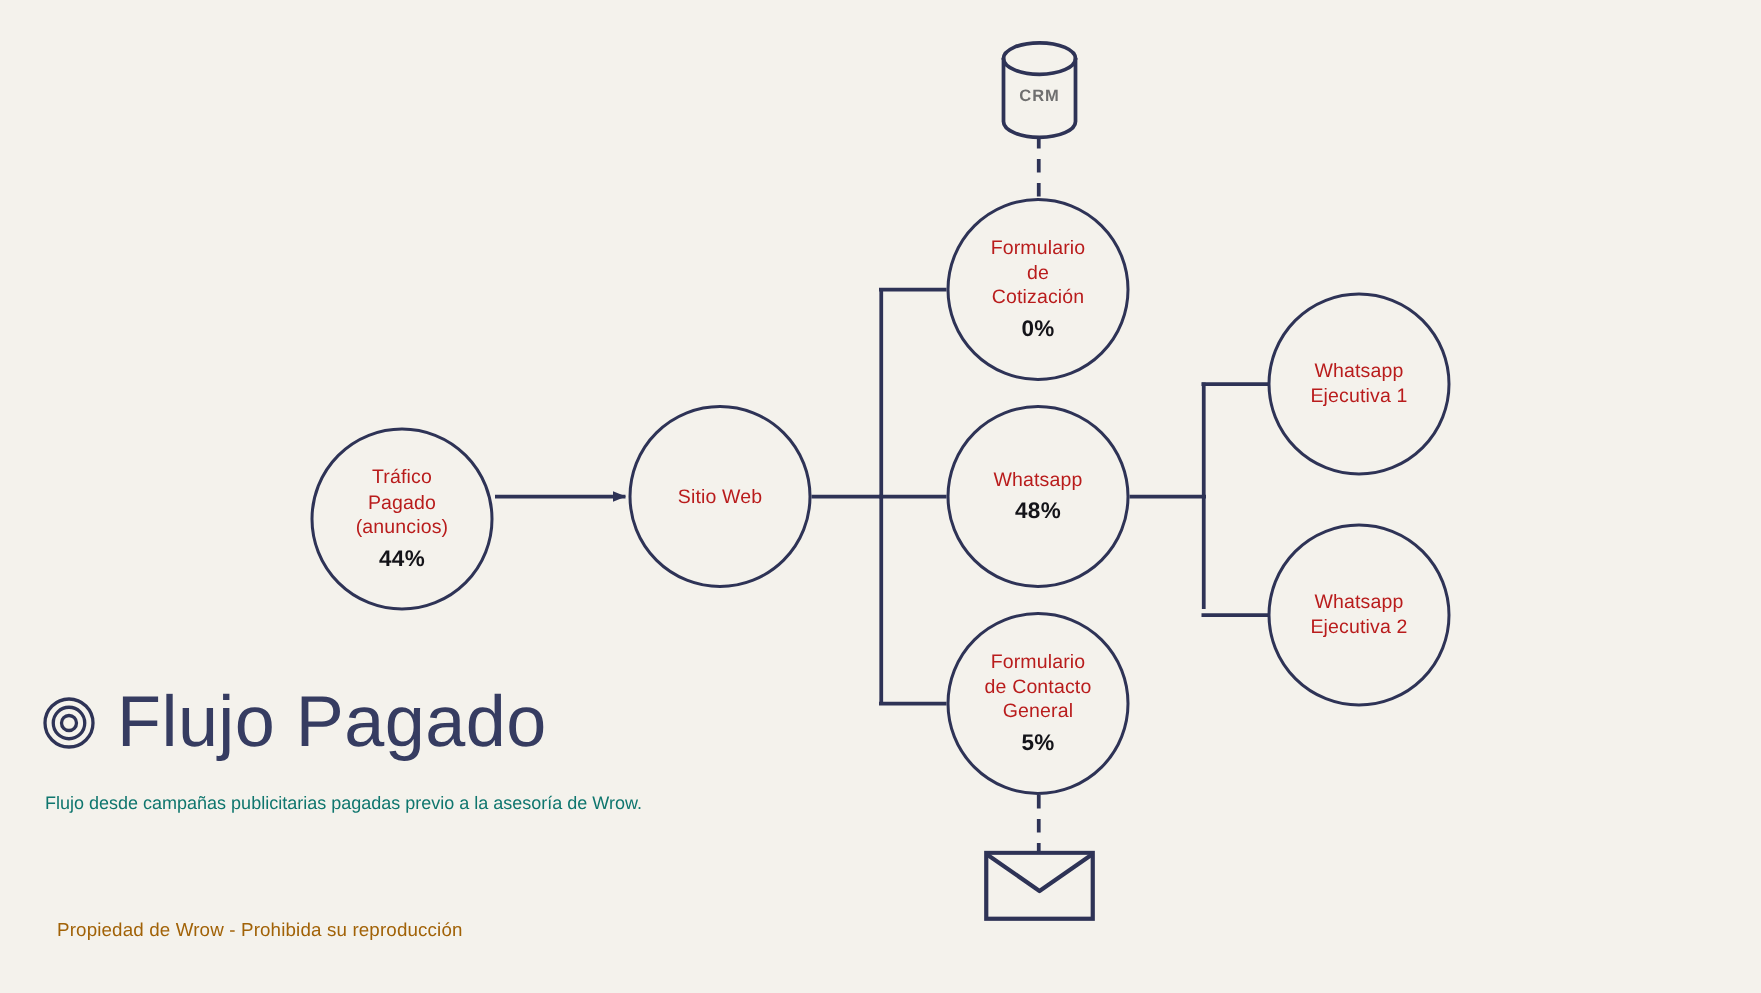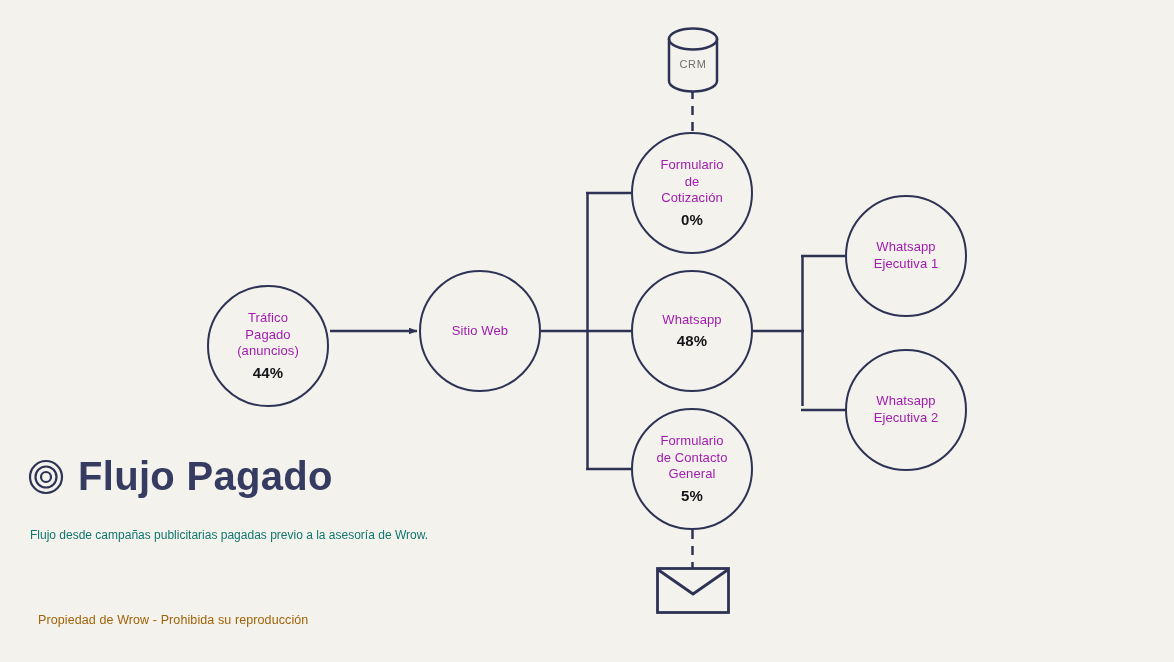--- a/index.html
+++ b/index.html
@@ -41,21 +41,21 @@
     box-sizing: border-box;
     display: flex;
     flex-direction: column;
     align-items: center;
     justify-content: center;
     text-align: center;
     line-height: 1.28;
   }
   .node-label {
     font-size: 13px;
-    color: #a21caf;
+    color: #b91c1c;
     letter-spacing: .1px;
     padding: 0 6px;
     white-space: pre-line;
   }
   .node-pct {
     font-size: 15px;
     font-weight: bold;
     color: #141419;
     margin-top: 3px;
     letter-spacing: .2px;
@@ -73,21 +73,21 @@
   #crm-label {
     position: absolute;
     left: 0;
     top: 0;
     width: 54px;
     height: 70px;
     display: flex;
     align-items: center;
     justify-content: center;
     font-size: 11px;
-    font-weight: normal;
+    font-weight: bold;
     color: #6f6f6f;
     letter-spacing: .6px;
     padding-top: 8px;
     box-sizing: border-box;
   }
 
   
   #envelope-node {
     position: absolute;
     left: 656px;
@@ -101,22 +101,22 @@
   #title-row {
     position: absolute;
     left: 28px;
     top: 454px;
     display: flex;
     align-items: center;
     gap: 14px;
   }
   #target-icon { display: block; }
   #page-title {
-    font-size: 40px;
-    font-weight: 700;
+    font-size: 48px;
+    font-weight: 400;
     color: #363c61;
     letter-spacing: .3px;
   }
   #subtitle {
     position: absolute;
     left: 30px;
     top: 528px;
     width: 470px;
     font-size: 12px;
     line-height: 1.32;

